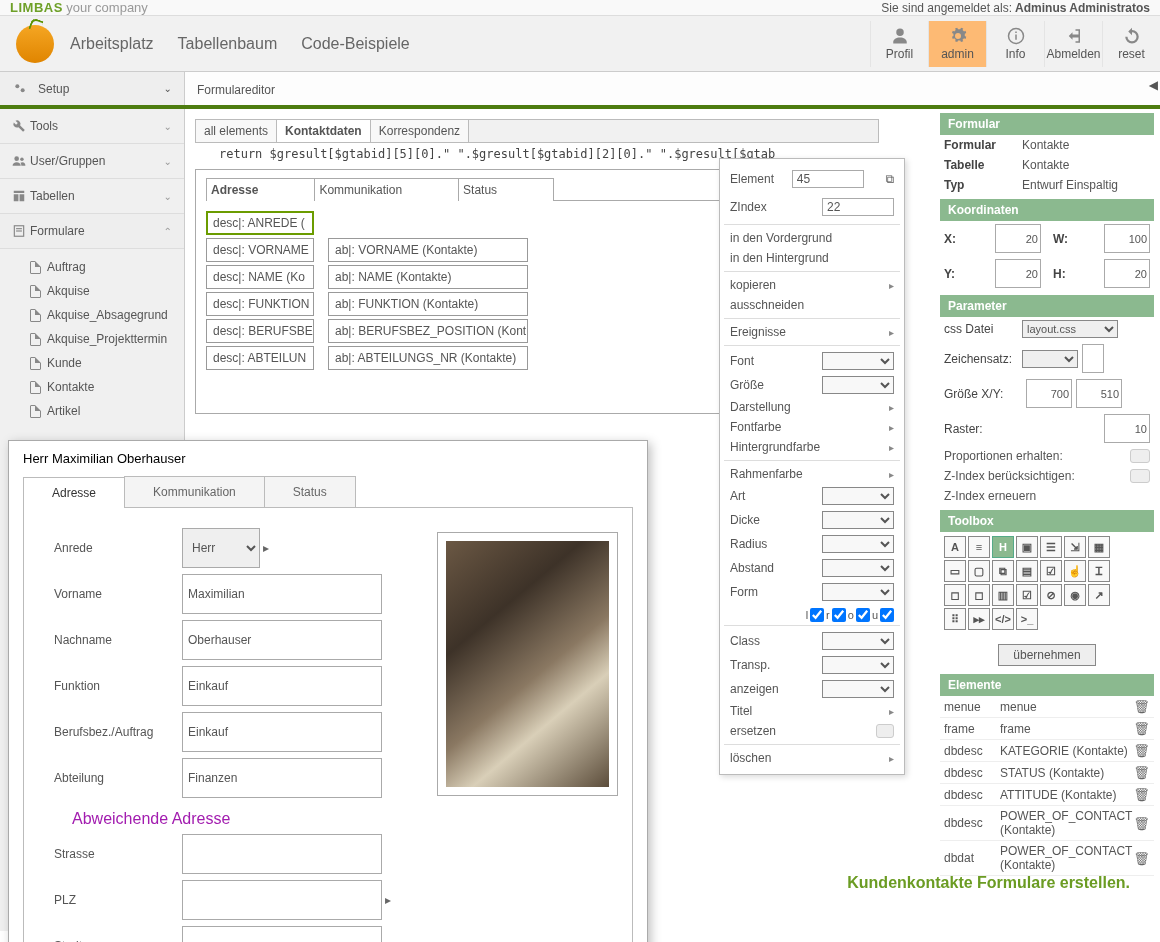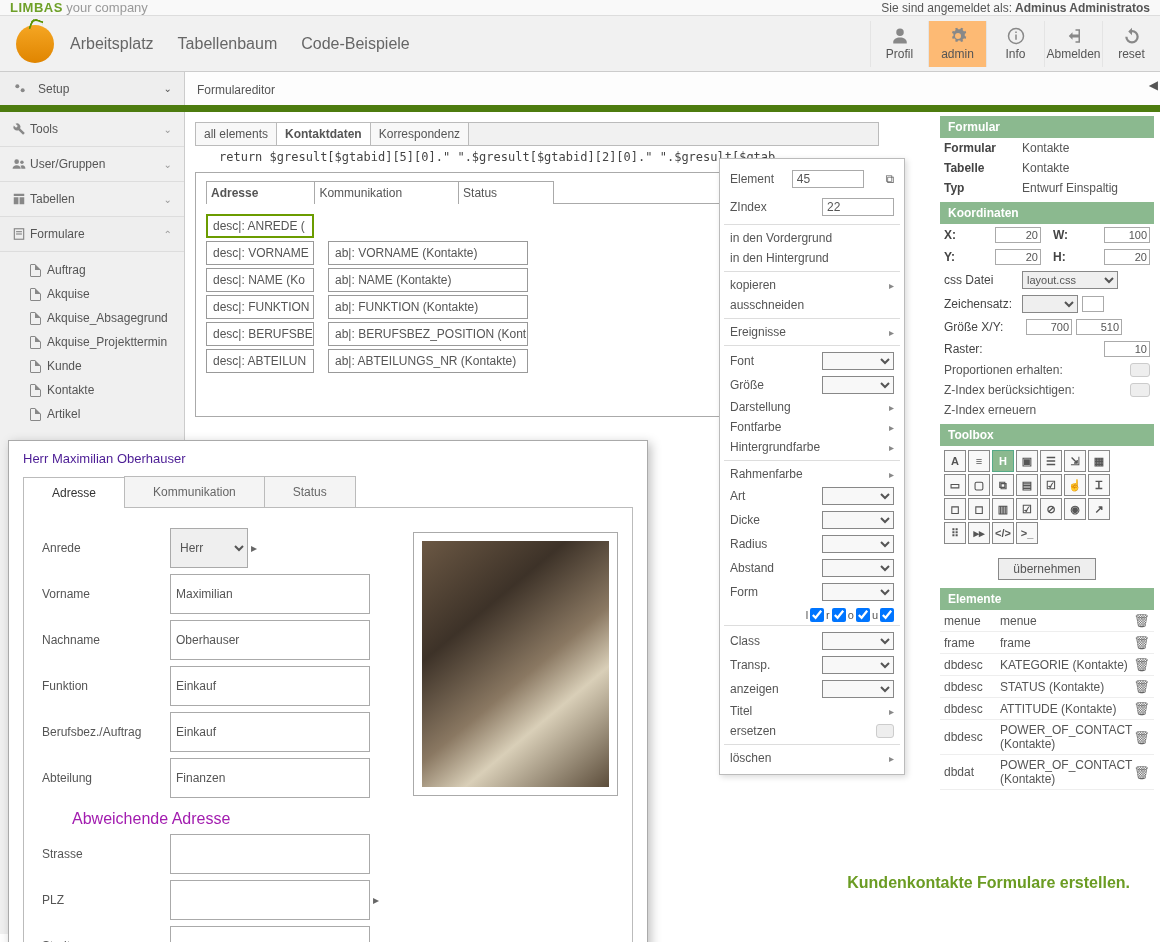--- a/index.html
+++ b/index.html
@@ -11,21 +11,21 @@
 .hdr .right b{color:#555}
 .topbar{display:flex;align-items:center;background:#f1f1f1;border-bottom:1px solid #ccc;height:56px}
 .logo{width:38px;height:38px;border-radius:50%;background:linear-gradient(#f5a623,#e08500);margin:0 16px;position:relative}
 .logo::before{content:"";position:absolute;left:14px;top:-6px;width:10px;height:10px;border-left:2px solid #5b9200;border-top:2px solid #5b9200;transform:rotate(20deg);border-radius:50% 0 0 0}
 .topnav{display:flex;gap:24px;flex:1}
 .topnav a{color:#666;font-size:16px;text-decoration:none}
 .topicons{display:flex}
 .topicons .ti{width:58px;text-align:center;font-size:11px;color:#888;padding:6px 0;border-left:1px solid #e4e4e4}
 .topicons .ti svg{display:block;margin:0 auto 2px}
 .topicons .ti.active{background:#fdba74}
-.crumb{display:flex;align-items:stretch;border-bottom:7px solid #4d7c0f;background:#f5f5f5}
+.crumb{display:flex;align-items:stretch;border-bottom:4px solid #4d7c0f;background:#f5f5f5}
 .sidehead{width:185px;display:flex;align-items:center;padding:0 12px;gap:10px;border-right:1px solid #ccc;background:#eee;color:#777}
 .sidehead .chev{margin-left:auto;font-size:10px}
 .breadcrumb{flex:1;padding:8px 12px;font-size:15px;color:#777;background:#fdfdfd;position:relative}
 .breadcrumb .tri{position:absolute;right:2px;top:6px;font-size:12px}
 .main{display:flex;height:calc(942px - 120px)}
 .sidebar{width:185px;background:#f0f0f0;border-right:1px solid #ccc}
 .sitem{display:flex;align-items:center;padding:10px 12px;gap:4px;border-bottom:1px solid #ddd;color:#777;cursor:pointer}
 .sitem .chev{margin-left:auto;font-size:10px;color:#999}
 .sitem.open{background:#eee}
 .sublist{padding:6px 0 6px 26px}
@@ -57,42 +57,42 @@
 .ctx .arrow{font-size:10px;color:#888}
 .ctx .cbs{display:flex;gap:2px;justify-content:flex-end;align-items:center;padding-top:4px}
 .ctx .cbs span{font-size:11px}
 .ctx .cbs input{width:14px;height:14px}
 
 .props{width:220px;background:#fff;padding:0 6px 0 0}
 .props .sect{background:#8bb98f;color:#fff;padding:4px 8px;font-size:12px;font-weight:bold;margin-top:4px}
 .props .prow{display:flex;padding:3px 4px;font-size:12px;align-items:center}
 .props .prow .lab{width:78px;color:#444}
 .props .prow .lab.b{font-weight:bold}
-.props .prow input.txt{width:46px;border:1px solid #aaa;padding:0 2px;font-size:11px;text-align:right;margin-left:4px;height:16px}
+.props .prow input.txt{width:46px;border:1px solid #aaa;padding:0 2px;font-size:11px;text-align:right;margin-left:4px;height:29px}
 .props .prow select{width:96px;height:18px;border:1px solid #888;font-size:11px}
 .props .prow .sw{width:20px;height:14px;background:#eee;border:1px solid #ccc;border-radius:3px;margin-left:auto}
 .toolbox{padding:4px}
 .toolbox .trow{display:flex;gap:2px;margin-bottom:2px}
 .toolbox .tb{width:22px;height:22px;border:1px solid #888;display:flex;align-items:center;justify-content:center;background:#f8f8f8;font-size:11px;font-weight:bold;cursor:pointer}
 .toolbox .tb.active{background:#8bb98f;color:#fff;border-color:#5a8}
 .apply{display:block;margin:8px auto;padding:3px 14px;border:1px solid #888;background:#eee;font-size:12px}
 .ellist{max-height:180px;overflow:auto}
 .ellist .elrow{display:flex;padding:3px 4px;border-bottom:1px solid #eee;align-items:center;font-size:11px}
 .ellist .elrow .c1{width:56px}
 .ellist .elrow .c2{flex:1}
 .ellist .elrow .del{cursor:pointer;font-size:13px;color:#666}
 
 .preview{position:absolute;left:8px;top:440px;width:640px;background:#fff;border:1px solid #aaa;box-shadow:3px 3px 10px rgba(0,0,0,.25);z-index:50}
-.preview .ptitle{padding:10px 14px;font-size:13px;color:#4c1d95}
+.preview .ptitle{padding:10px 14px;font-size:13px;color:#000000}
 .preview .ptabs{display:flex;margin:0 14px}
 .preview .pt{padding:8px 28px;border:1px solid #bbb;border-bottom:none;background:#f4f4f4;color:#666;margin-right:-1px}
 .preview .pt.active{background:#fff;color:#333;position:relative;top:1px}
 .preview .pbody{border:1px solid #bbb;margin:0 14px 14px;padding:14px 14px 30px;display:flex;gap:30px}
 .preview .form{flex:1}
-.preview .frow{display:flex;align-items:center;margin:6px 4px}
+.preview .frow{display:flex;align-items:center;margin:6px 16px}
 .preview .frow label{width:128px;font-size:12px;color:#555}
 .preview .frow input,.preview .frow select{border:1px solid #aaa;padding:3px 5px;font-size:12px;width:200px;height:40px}
 .preview .frow select{width:78px}
 .preview .frow .go{margin-left:3px;color:#666}
 .preview .subhead{color:#a21caf;font-size:16px;margin:12px 0 6px 34px}
 .preview .photo{width:214px;height:264px;border:1px solid #aaa;padding:8px;margin-top:10px}
 .preview .photo .img{width:100%;height:100%;background:linear-gradient(140deg,#6b5844 0%,#3d3228 30%,#8a7862 55%,#d9cfb8 70%,#5c4d3b 100%);position:relative}
 .badge{position:absolute;left:50px;bottom:20px;background:#6b9c23;color:#fff;padding:10px 14px;font-weight:bold;font-size:14px;letter-spacing:.5px;transform:rotate(-3deg);box-shadow:2px 2px 4px rgba(0,0,0,.3);text-align:center;line-height:1.3}
 .caption{position:absolute;right:30px;bottom:50px;color:#6b9c23;font-weight:bold;font-size:16px}
 svg{fill:#888}
@@ -275,20 +275,21 @@
         <input class="txt" value="20" style="">
         <span class="lab b" style="margin-left:12px">W:</span>
         <input class="txt" value="100" style="">
       </div>
     <div class="prow">
         <span class="lab b">Y:</span>
         <input class="txt" value="20" style="">
         <span class="lab b" style="margin-left:12px">H:</span>
         <input class="txt" value="20" style="">
       </div>
+    <div class="sect">Parameter</div>
     <div class="prow">
         <span class="lab">css Datei</span>
         <select><option>layout.css</option></select>
       </div>
     <div class="prow">
         <span class="lab">Zeichensatz:</span>
         <select style="width:56px"></select>
         <input class="txt" style="width: 22px;">
       </div>
     <div class="prow">

